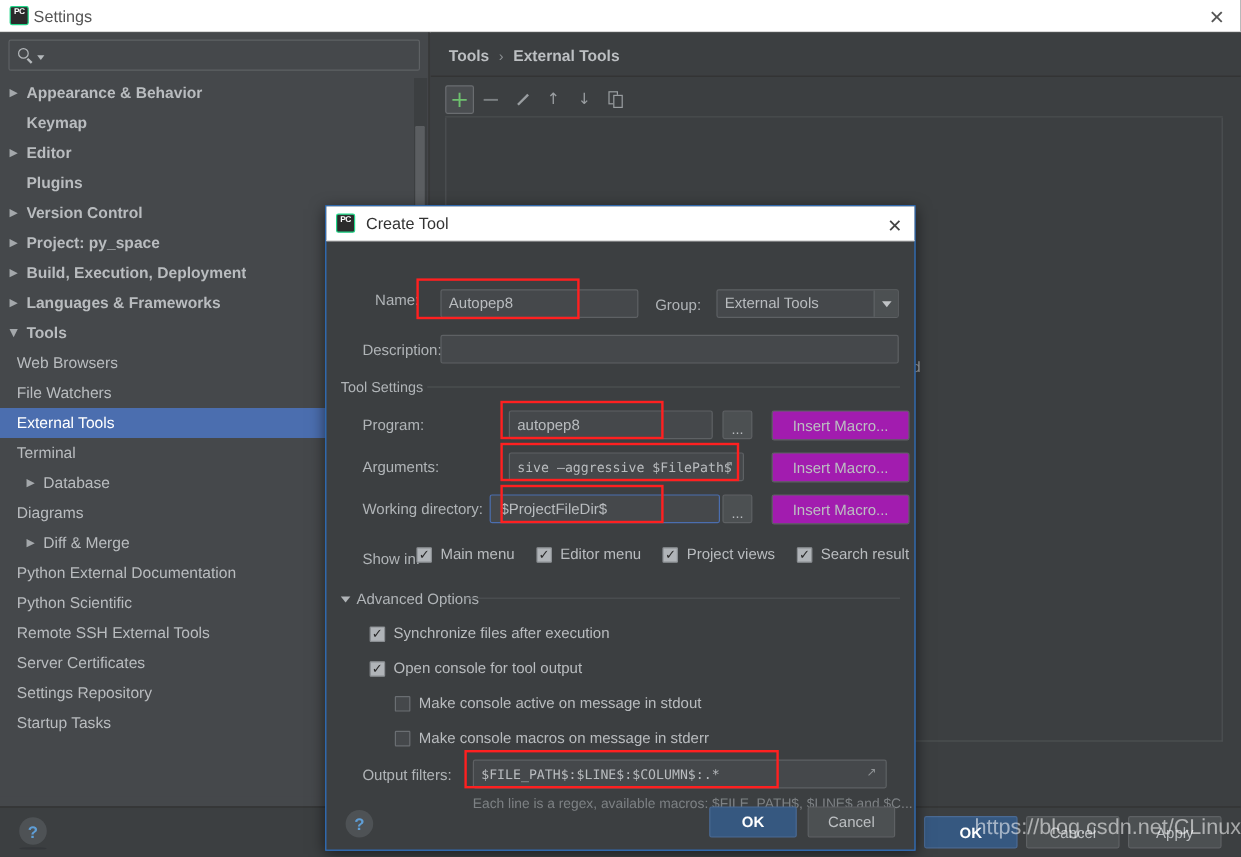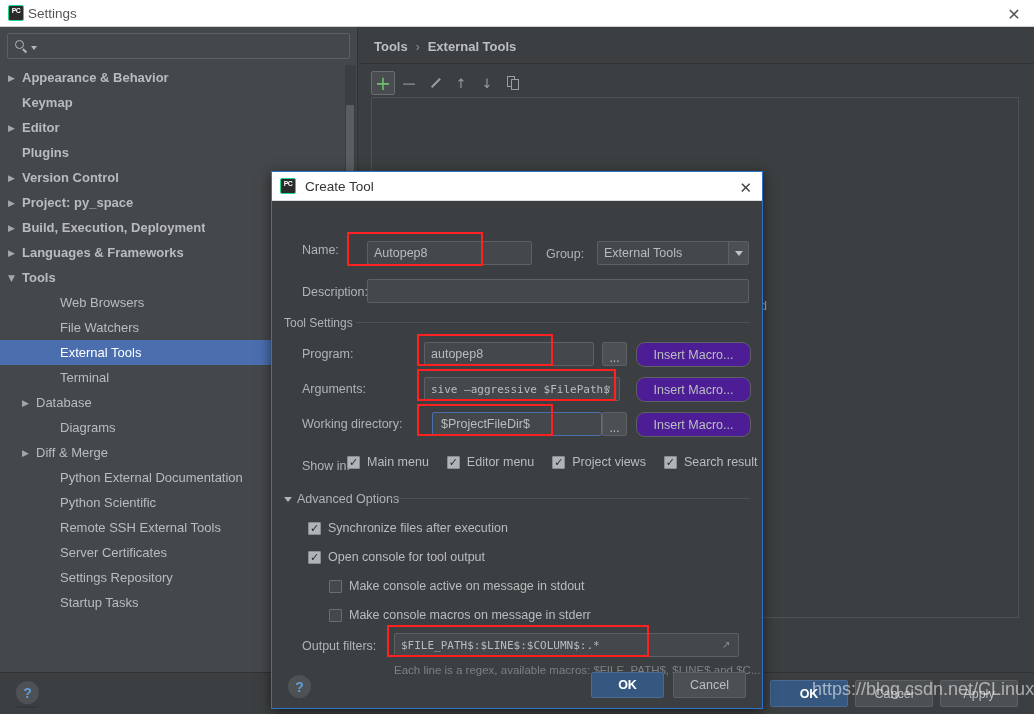--- a/index.html
+++ b/index.html
@@ -69,21 +69,21 @@
   .tree {
     position: absolute; left: 0; top: 38px; width: 358px; height: 600px;
     overflow: hidden;
   }
   .tree-item {
     height: 25px; display: flex; align-items: center;
     color: #b9bcbf; font-size: 13px; white-space: nowrap;
     padding-right: 12px; cursor: default;
   }
   .tree-item.level0 { padding-left: 8px; font-weight: bold; }
-  .tree-item.level1 { padding-left: 46px; font-weight: normal; }
+  .tree-item.level1 { font-weight: normal; }
   .tree-item.level1.has-arrow { padding-left: 22px; }
   .tree-item.selected { background: #4b6eaf; color: #ffffff; }
   .arrow {
     width: 14px; flex: none; color: #a4a8ab; font-size: 9px;
     display: inline-block; text-align: left;
     font-family: "DejaVu Sans", sans-serif;
   }
   .arrow.spacer { color: transparent; }
   .tree-label { overflow: hidden; text-overflow: clip; }
   .tree-clip-fade {
@@ -203,21 +203,21 @@
   .dlg-title-text {
     margin-left: 9px; font-size: 13.5px; color: #333333;
   }
   .dlg-close {
     position: absolute; right: 10px; top: 7px;
     color: #444; font-size: 15px; cursor: pointer;
     font-family: "DejaVu Sans", sans-serif;
   }
   .dlg-body { position: relative; height: 508px; padding: 0; }
 
-  .row { position: absolute; display: flex; align-items: center; }
+  .row { position: absolute; display: flex; align-items: center; text-align: center; }
   .lbl { font-size: 12.5px; color: #b0b4b7; }
 
   .tf {
     height: 24px; background: #45484b; border: 1px solid #5e6164;
     border-radius: 2px; display: flex; align-items: center;
     padding: 0 6px; font-size: 12.5px; color: #b9bcbf; cursor: text;
   }
   .tf.focused { border-color: #4b6eaf; }
   .tf.mono { font-family: "DejaVu Sans Mono", monospace; font-size: 11px; }
 
@@ -237,24 +237,24 @@
     border-right: 4px solid transparent; border-top: 5px solid #c0c3c6;
   }
   .ellipsis-btn {
     width: 25px; height: 24px; background: #4c5052;
     border: 1px solid #5e6164; border-radius: 2px;
     display: flex; align-items: flex-end; justify-content: center;
     color: #b9bcbf; font-size: 12px; cursor: pointer; padding-bottom: 3px;
     line-height: 8px;
   }
   .macro-btn {
-    width: 115px; height: 25px; background: #4c1d95;
-    border: 1px solid #5e6164; border-radius: 9px;
+    width: 115px; height: 25px; background: #a21caf;
+    border: 1px solid #5e6164; border-radius: 2px;
     display: flex; align-items: center; justify-content: center;
-    color: #bcbfc2; font-size: 12.5px; cursor: pointer;
+    color: #bcbfc2; font-size: 12.5px; cursor: pointer; margin-left: 7px;
   }
   .expand-icon {
     position: absolute; right: 5px; top: 5px;
     width: 11px; height: 11px; color: #8f9396; font-size: 10px;
     font-family: "DejaVu Sans", sans-serif; cursor: pointer;
   }
 
   .group-box {
     position: absolute; font-size: 12px; color: #b0b4b7;
   }
@@ -520,21 +520,21 @@
       <div class="macro-btn" style="position:absolute; left:364px; top:141px;">Insert Macro...</div>
 
       <span class="lbl" style="position:absolute; left:30px; top:181px;">Arguments:</span>
       <div class="tf mono" style="position:absolute; left:152px; top:176px; width:196px;">
         <span style="white-space:nowrap;overflow:hidden;">sive —aggressive $FilePath$</span>
         <span class="expand-icon">↗</span>
       </div>
       <div class="macro-btn" style="position:absolute; left:364px; top:176px;">Insert Macro...</div>
 
       <span class="lbl" style="position:absolute; left:30px; top:216px;">Working directory:</span>
-      <div class="tf focused" style="position:absolute; left:160px; top:211px; width:170px;padding-left:8px;">
+      <div class="tf focused" style="position:absolute; left:136px; top:211px; width:192px;padding-left:8px;">
         <span>$ProjectFileDir$</span>
       </div>
       <div class="ellipsis-btn" style="position:absolute; left:330px; top:211px;">...</div>
       <div class="macro-btn" style="position:absolute; left:364px; top:211px;">Insert Macro...</div>
 
       <span class="lbl" style="position:absolute; left:30px; top:258px;">Show in:</span>
       <div id="show-in-options" style="position:absolute; left:75px; top:254px;
            display:flex; align-items:center; gap:18px;">
           <div class="cb-row">
             <span class="cb">

